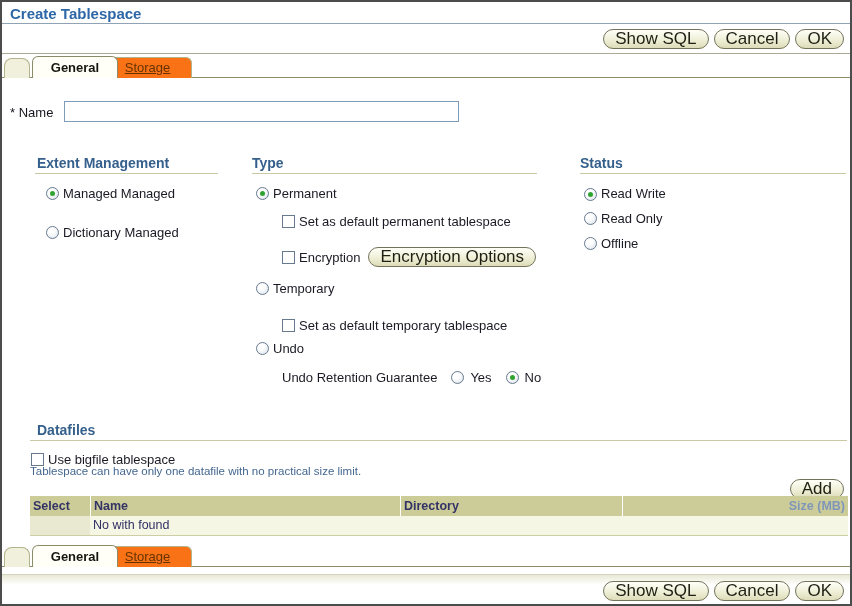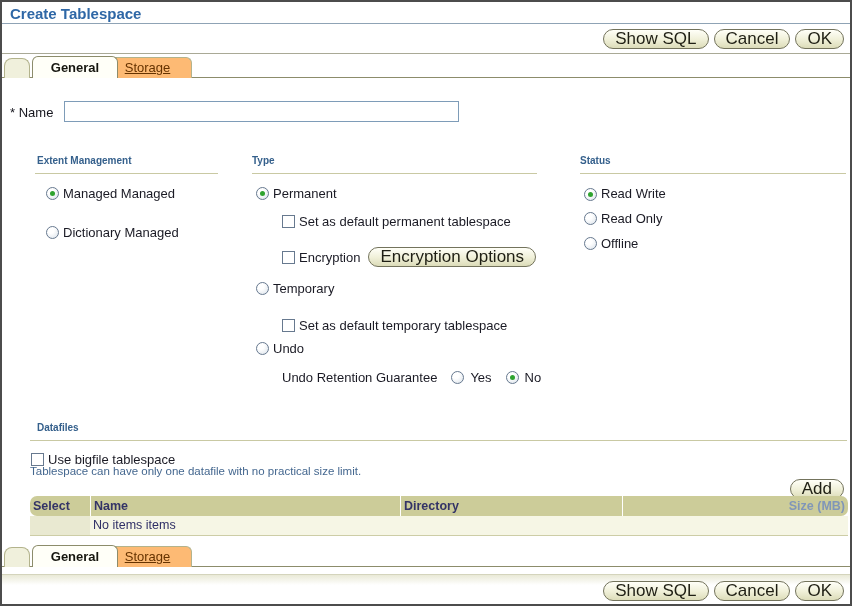--- a/index.html
+++ b/index.html
@@ -21,47 +21,47 @@
   .tabbar { position:absolute; left:0; right:0; height:23px; }
   .tabbar.top { top:53px; }
   .tabbar.bottom { top:542px; }
   .tabline { position:absolute; left:0; right:0; bottom:0; height:1px; background:#8C8C6B; }
   .tab { position:absolute; bottom:0; box-sizing:border-box; text-align:center; }
   .tab-stub { left:2px; width:26px; height:20px; background:#F0F0DC; border:1px solid #B3B38C;
               border-bottom:none; border-radius:8px 8px 0 0; }
   .tab-active { left:30px; width:86px; height:22px; background:#FFFFF8; border:1px solid #8C8C6B;
                 border-bottom:none; border-radius:6px 6px 0 0; font-size:13px; font-weight:bold;
                 color:#16160F; line-height:21px; z-index:2; }
-  .tab-inactive { left:101px; width:89px; height:21px; background:#fdba74; border:1px solid #B3B38C;
+  .tab-inactive { left:101px; width:89px; height:21px; background:#f97316; border:1px solid #B3B38C;
                   border-bottom:none; border-radius:6px 6px 0 0; font-size:13px; line-height:20px; }
   .tab-inactive .lnk { color:#663300; text-decoration:underline; cursor:pointer; }
 
   .name-label { position:absolute; left:8px; top:103px; font-size:13px; color:#16161E;text-align:center; }
   .name-input { position:absolute; left:62px; top:99px; width:395px; height:21px; box-sizing:border-box;
                 border:1px solid #7E9CB8; font-size:13px; padding:1px 4px; background:#fff;
                 font-family:"Liberation Sans", sans-serif; }
 
-  .sect-title { position:absolute; font-size:10px; font-weight:bold; color:#35608C; }
+  .sect-title { position:absolute; font-size:14px; font-weight:bold; color:#35608C; }
   .sect-rule  { position:absolute; height:1px; background:#C9C9A3; }
 
   .ctl-row { position:absolute; display:flex; align-items:center; gap:4px;
              font-size:13px; color:#1A1A24; white-space:nowrap; }
   .radio { width:13px; height:13px; border-radius:50%; border:1px solid #67798F; box-sizing:border-box;
            background:radial-gradient(circle at 35% 30%, #FFFFFF 30%, #D9E1E9); position:relative; flex:none; }
   .radio.sel::after { content:""; position:absolute; left:3px; top:3px; width:5px; height:5px;
                       border-radius:50%; background:#2FA32F; }
   .cb { width:13px; height:13px; border:1px solid #67798F; background:#fff; box-sizing:border-box; flex:none; }
   .inline-btn { margin-left:4px; }
 
   .hint { position:absolute; left:28px; top:463px; font-size:11.5px; color:#44678F; }
   .add-btn { position:absolute; right:6px; top:477px; }
 
   .tbl { position:absolute; left:28px; top:494px; width:818px; font-size:12.5px; }
   .tbl-head { display:flex; background:#CCCC99; height:20px; line-height:20px;
-              font-weight:bold; color:#333366;border-radius:7px; }
+              font-weight:bold; color:#333366; }
   .th { box-sizing:border-box; padding:0 3px; }
   .th + .th { border-left:1px solid #FFFFFF; }
   .th-select { width:60px; }
   .th-name { width:310px; }
   .th-dir { width:222px; }
   .th-size { flex:1; text-align:right; color:#8096B8; }
   .tbl-row { display:flex; height:19px; line-height:19px; background:#F6F6E5;
              border-bottom:1px solid #CDCDA6; color:#2F2F66; }
   .td-select { width:60px; background:#E9E9D1; box-sizing:border-box; }
   .td-name { width:310px; padding:0 3px; box-sizing:border-box; }
@@ -170,21 +170,21 @@
 
   <div class="tbl">
     <div class="tbl-head">
       <div class="th th-select">Select</div>
       <div class="th th-name">Name</div>
       <div class="th th-dir">Directory</div>
       <div class="th th-size">Size (MB)</div>
     </div>
     <div class="tbl-row">
       <div class="td-select"></div>
-      <div class="td-name">No items items</div>
+      <div class="td-name">No with found</div>
       <div class="td-dir"></div>
       <div class="td-size"></div>
     </div>
   </div>
 
   <div class="tabbar bottom">
     <div class="tabline"></div>
     <div class="tab tab-stub"></div>
     <div class="tab tab-active">General</div>
     <div class="tab tab-inactive"><span class="lnk">Storage</span></div>

